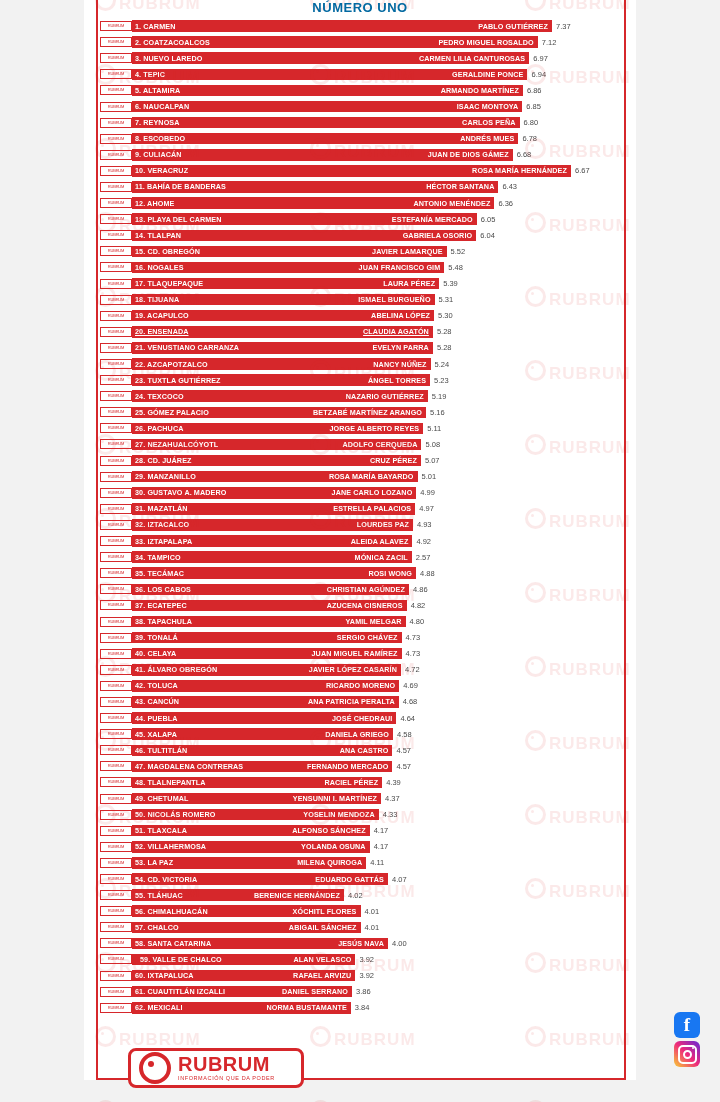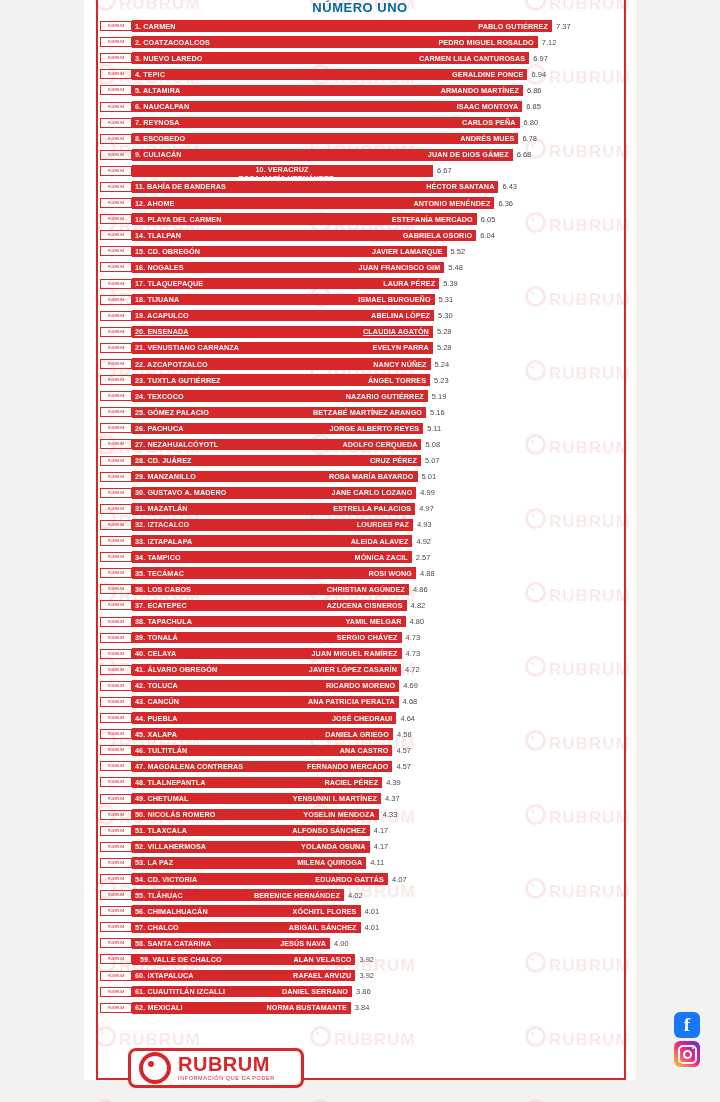--- a/index.html
+++ b/index.html
@@ -304,21 +304,21 @@
     <div class="row">
       <div class="stub">RUBRUM</div>
       <div class="bar" style="width: 380.678px;">
         <span class="muni">9. CULIACÁN</span>
         <span class="person">JUAN DE DIOS GÁMEZ</span>
       </div>
       <span class="val">6.68</span>
     </div>
     <div class="row">
       <div class="stub">RUBRUM</div>
-      <div class="bar" style="width: 301px; flex-direction: column;">
+      <div class="bar" style="width: 439px;">
         <span class="muni">10. VERACRUZ</span>
         <span class="person">ROSA MARÍA HERNÁNDEZ</span>
       </div>
       <span class="val">6.67</span>
     </div>
     <div class="row">
       <div class="stub">RUBRUM</div>
       <div class="bar" style="width: 366.431px;">
         <span class="muni">11. BAHÍA DE BANDERAS</span>
         <span class="person">HÉCTOR SANTANA</span>
@@ -688,21 +688,21 @@
     <div class="row">
       <div class="stub">RUBRUM</div>
       <div class="bar" style="width: 228.521px;">
         <span class="muni">57. CHALCO</span>
         <span class="person">ABIGAIL SÁNCHEZ</span>
       </div>
       <span class="val">4.01</span>
     </div>
     <div class="row">
       <div class="stub">RUBRUM</div>
-      <div class="bar" style="width: 198px;">
+      <div class="bar" style="width: 256px;">
         <span class="muni">58. SANTA CATARINA</span>
         <span class="person">JESÚS NAVA</span>
       </div>
       <span class="val">4.00</span>
     </div>
     <div class="row">
       <div class="stub">RUBRUM</div>
       <div class="bar" style="width: 223.392px; padding-left: 8px;">
         <span class="muni">59. VALLE DE CHALCO</span>
         <span class="person">ALAN VELASCO</span>

